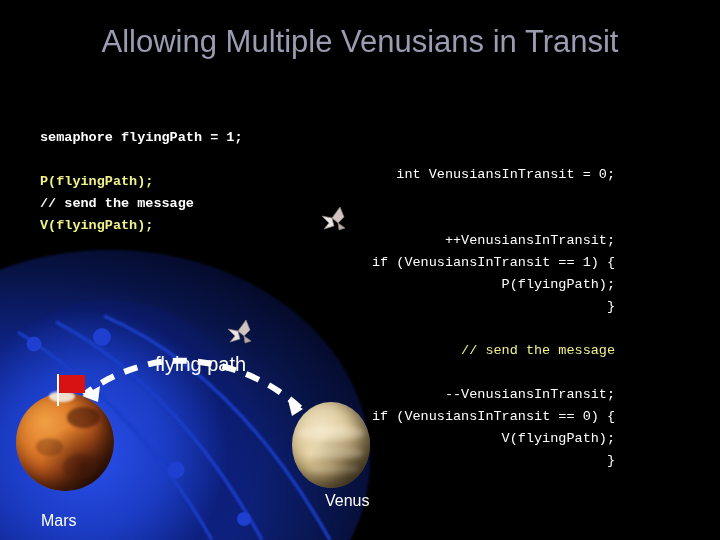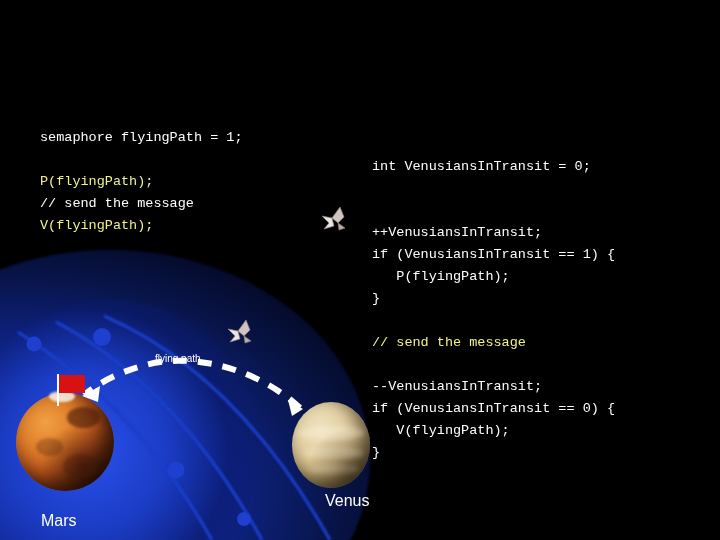--- a/index.html
+++ b/index.html
@@ -122,21 +122,21 @@
   
   .scene-label {
     position: absolute;
     color: #ffffff;
     font-family: "Liberation Sans", sans-serif;
     font-size: 16px;
     white-space: nowrap;
   }
   #label-mars  { left: 41px;  top: 497px; margin-top: 15px; }
   #label-venus { left: 300px; top: 492px; margin-left: 25px; }
-  #label-flying-path { left: 155px; top: 353px; font-size: 10px; }
+  #label-flying-path { left: 155px; top: 353px; font-size: 20px; }
 
   
   #slide-title {
     position: absolute;
     left: 40px;
     top: 24px;
     width: 640px;
     text-align: center;
     color: #9b9bb2;
     font-family: "Liberation Sans", sans-serif;
@@ -147,22 +147,22 @@
   }
 
   
   .code-block {
     position: absolute;
     font-family: "Liberation Mono", "DejaVu Sans Mono", monospace;
     font-size: 13.5px;
     line-height: 22px;
     white-space: pre;
   }
-  #code-left  { left: 40px;  top: 127px; }
-  #code-right { left: 372px; top: 156px; }
+  #code-left  { left: 40px;  top: 127px; font-weight: bold; }
+  #code-right { left: 372px; top: 164px; text-align: right; }
   .code-line { white-space: pre; }
 
   
   .ship {
     position: absolute;
     pointer-events: none;
   }
   #ship-upper { left: 318px; top: 204px; width: 34px; height: 30px; }
   #ship-lower { left: 224px; top: 317px; width: 34px; height: 30px; }
 </style>
@@ -226,18 +226,19 @@
       <path d="M22,3 L26,13 L20,19 L14,14 Z"></path>
       <path d="M14,14 L4,12 L11,19 L6,25 L16,22 Z" fill="#e9e4e2"></path>
       <path d="M20,19 L27,24 L21,26 Z" fill="#b9aca6"></path>
     </g>
   </svg>
 
   <div class="scene-label" id="label-mars">Mars</div>
   <div class="scene-label" id="label-venus">Venus</div>
   <div class="scene-label" id="label-flying-path">flying path</div>
 
+  <div id="slide-title">Allowing Multiple Venusians in Transit</div>
 
   <div class="code-block" id="code-left"><div class="code-line" style="color: rgb(255, 255, 255);">semaphore flyingPath = 1;</div><div class="code-line" style="color: rgb(255, 255, 255);">&nbsp;</div><div class="code-line" style="color: rgb(242, 242, 138);">P(flyingPath);</div><div class="code-line" style="color: rgb(255, 255, 255);">// send the message</div><div class="code-line" style="color: rgb(242, 242, 138);">V(flyingPath);</div></div>
 
   <div class="code-block" id="code-right"><div class="code-line" style="color: rgb(255, 255, 255);">int VenusiansInTransit = 0;</div><div class="code-line" style="color: rgb(255, 255, 255);">&nbsp;</div><div class="code-line" style="color: rgb(255, 255, 255);">&nbsp;</div><div class="code-line" style="color: rgb(255, 255, 255);">++VenusiansInTransit;</div><div class="code-line" style="color: rgb(255, 255, 255);">if (VenusiansInTransit == 1) {</div><div class="code-line" style="color: rgb(255, 255, 255);">   P(flyingPath);</div><div class="code-line" style="color: rgb(255, 255, 255);">}</div><div class="code-line" style="color: rgb(255, 255, 255);">&nbsp;</div><div class="code-line" style="color: rgb(242, 242, 138);">// send the message</div><div class="code-line" style="color: rgb(255, 255, 255);">&nbsp;</div><div class="code-line" style="color: rgb(255, 255, 255);">--VenusiansInTransit;</div><div class="code-line" style="color: rgb(255, 255, 255);">if (VenusiansInTransit == 0) {</div><div class="code-line" style="color: rgb(255, 255, 255);">   V(flyingPath);</div><div class="code-line" style="color: rgb(255, 255, 255);">}</div></div>
 
 </div>
 
 </body></html>

